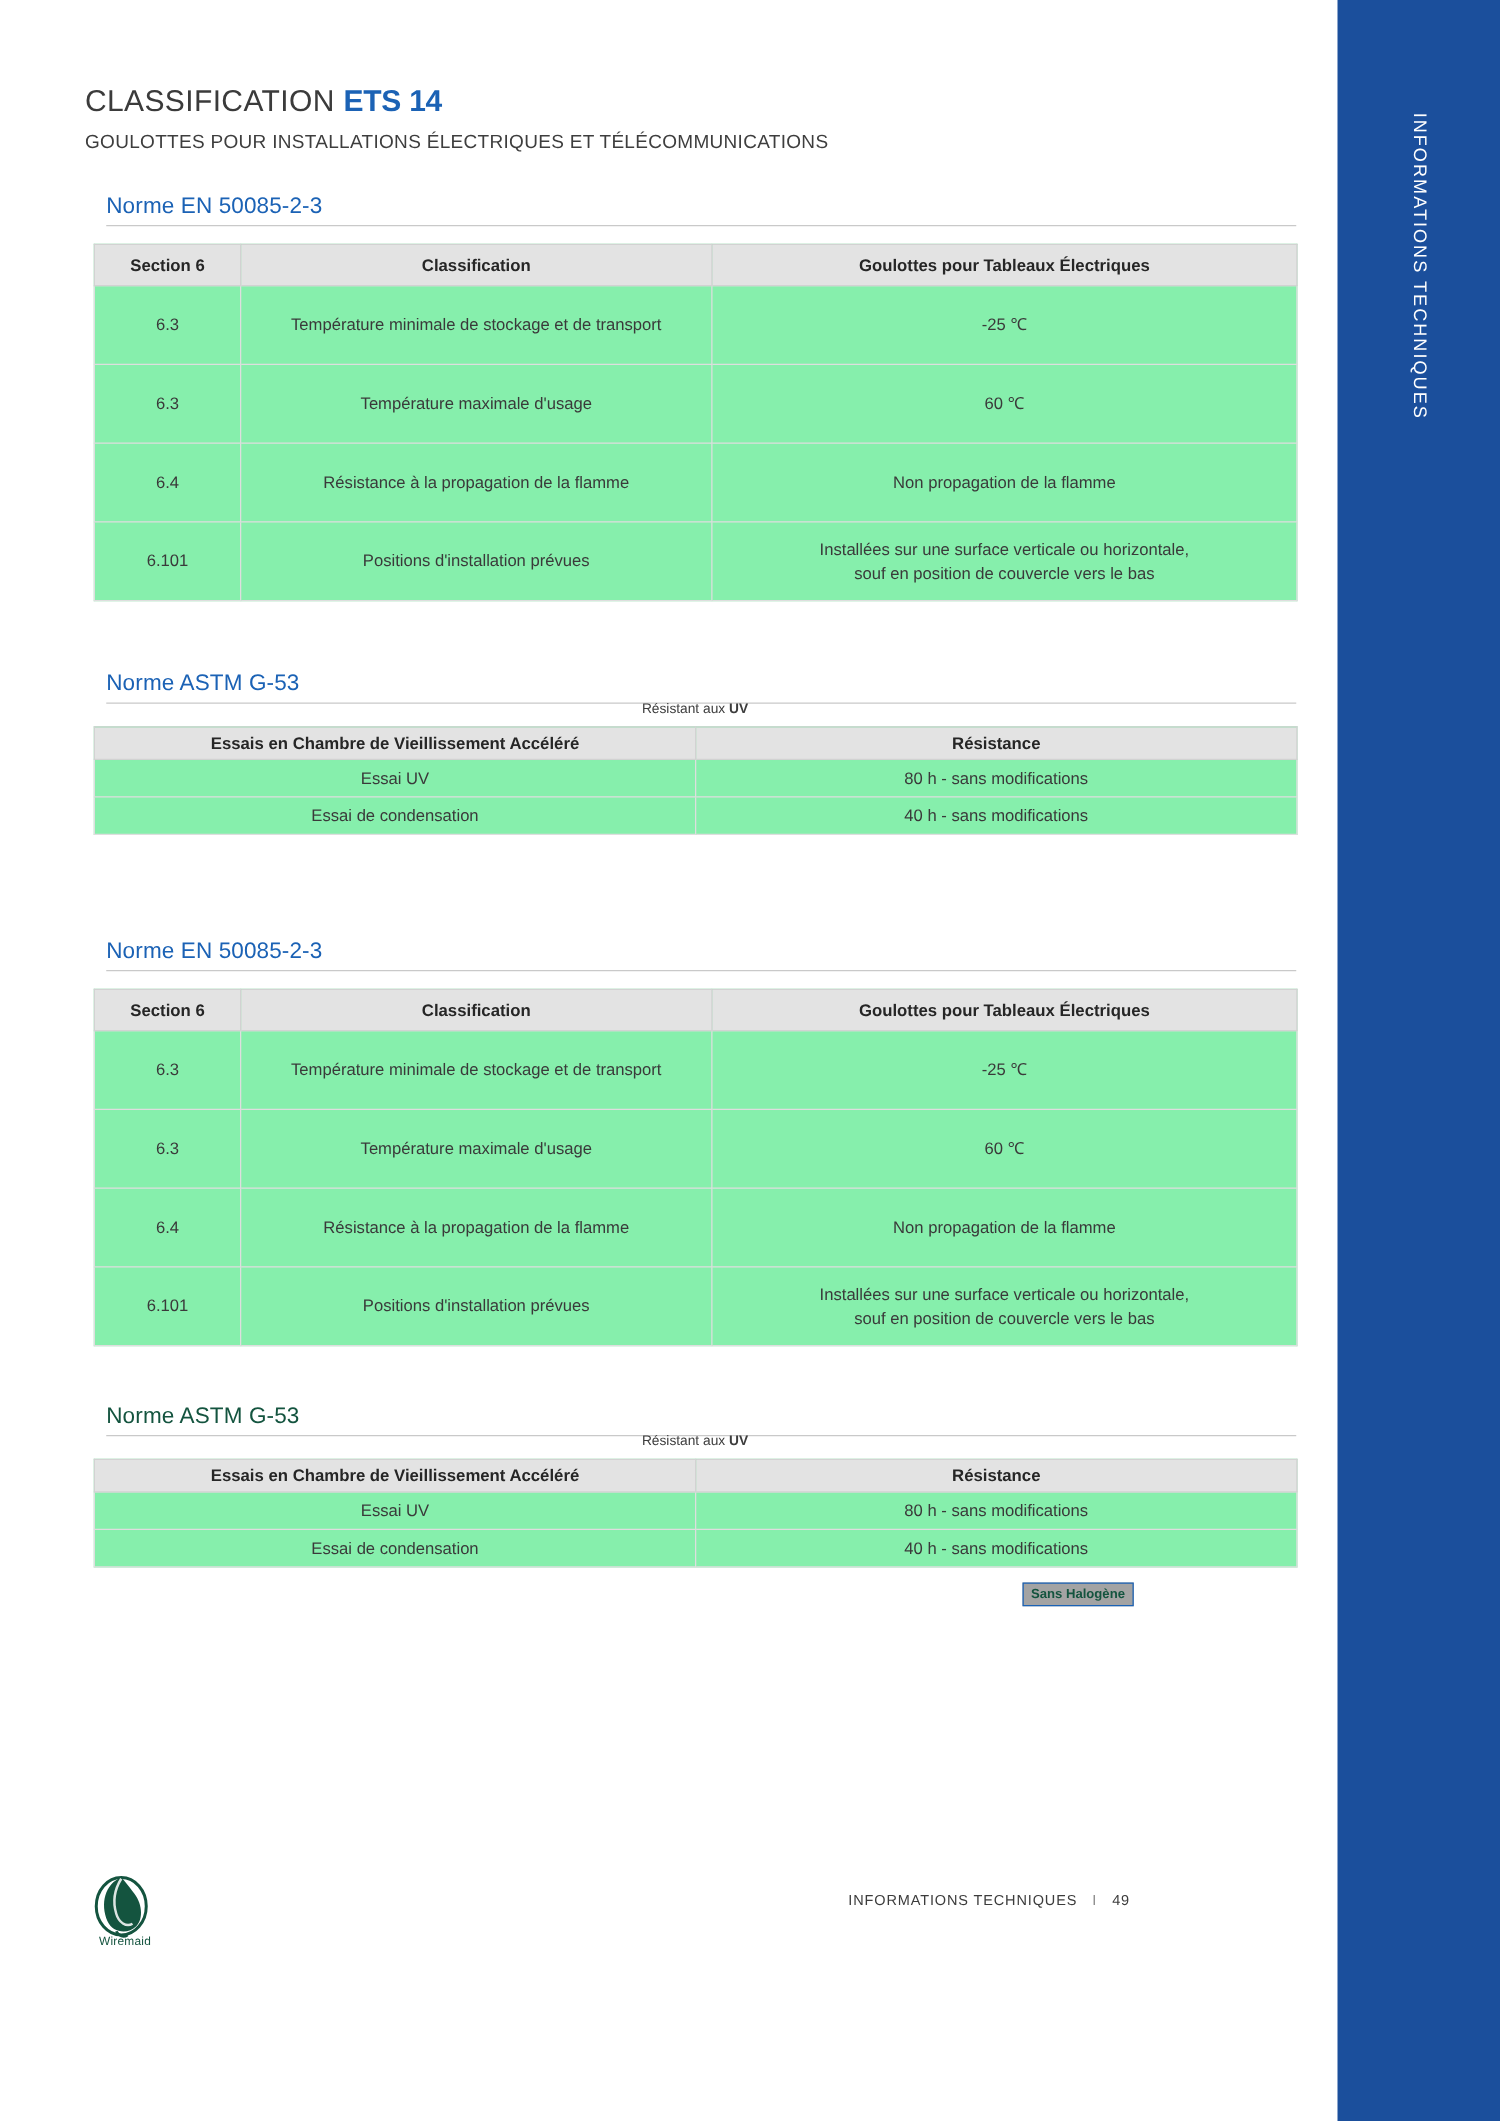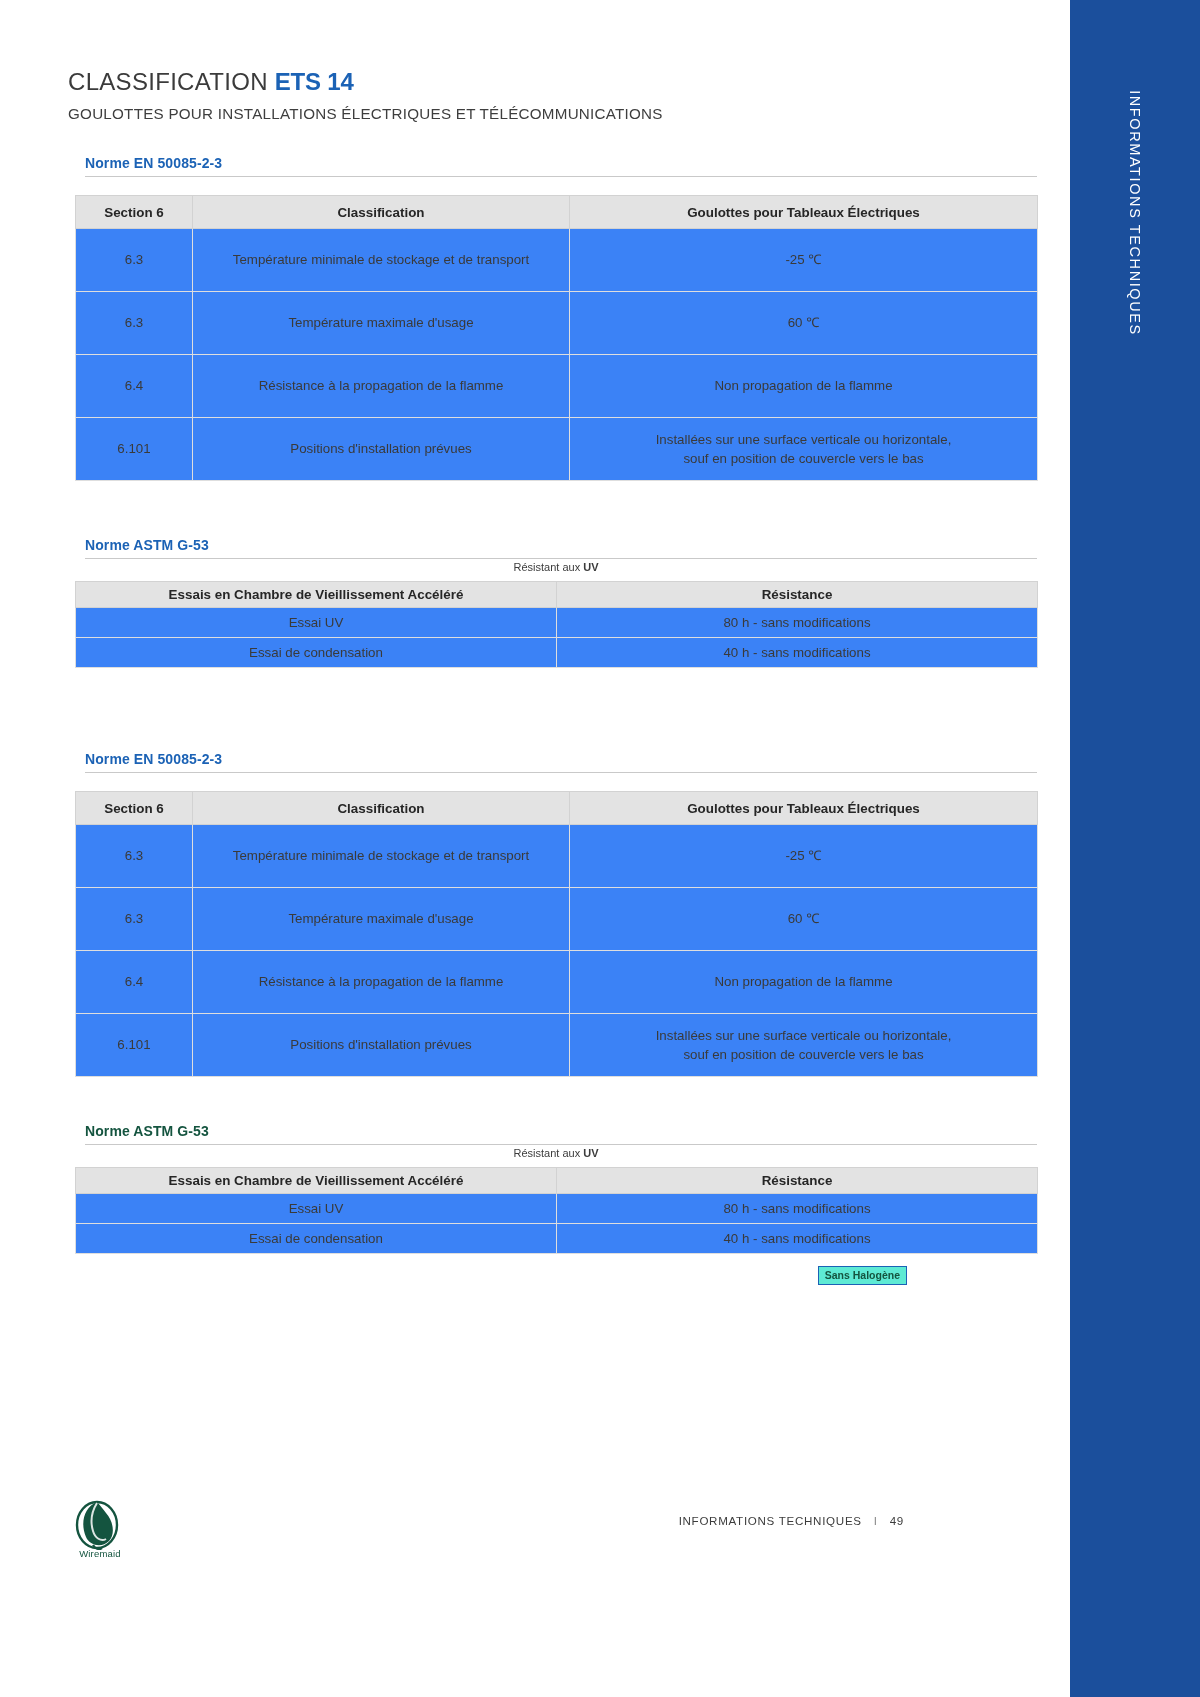--- a/index.html
+++ b/index.html
@@ -79,22 +79,22 @@
     white-space: nowrap;
   }
 
   
   .norme {
     position: absolute;
     left: 85px;
     width: 952px;
   }
   .norme-label {
-    font-size: 14px;
-    font-weight: 700;
+    font-size: 18px;
+    font-weight: 400;
     letter-spacing: 0.1px;
     padding-bottom: 5px;
     display: inline-block;
   }
   .norme-label.blue { color: #1b62b5; }
   .norme-label.green { color: #14543f; }
   .norme-rule {
     width: 952px;
     height: 1px;
     background: #c9c9c9;
@@ -110,21 +110,21 @@
     color: #3c3c3c;
     font-weight: 400;
   }
   .uv-caption b { font-weight: 700; }
 
   
   table {
     position: absolute;
     border-collapse: collapse;
     table-layout: fixed;
-    background: #3b82f6;
+    background: #86efac;
     padding-left: 12px;
   }
   .tbl-main { left: 75px; width: 962px; }
   .tbl-uv   { left: 75px; width: 962px; }
 
   .tbl-main th, .tbl-main td {
     border: 1px solid #dedede;
     text-align: center;
     vertical-align: middle;
     color: #3a3a3a;
@@ -169,21 +169,21 @@
   .tbl-uv .col-a { width: 481px; }
   .tbl-uv .col-b { width: 481px; }
 
   
   .badge {
     position: absolute;
     right: 163px;
     top: 1266px;
     border: 1px solid #1b62b5;
     color: #14543f;
-    background: #5eead4;
+    background: #a3a3a3;
     font-size: 10.5px;
     font-weight: 700;
     padding: 3px 6px 3px 6px;
     line-height: 1;
     white-space: nowrap;
   }
 
   
   .footer-text {
     position: absolute;

